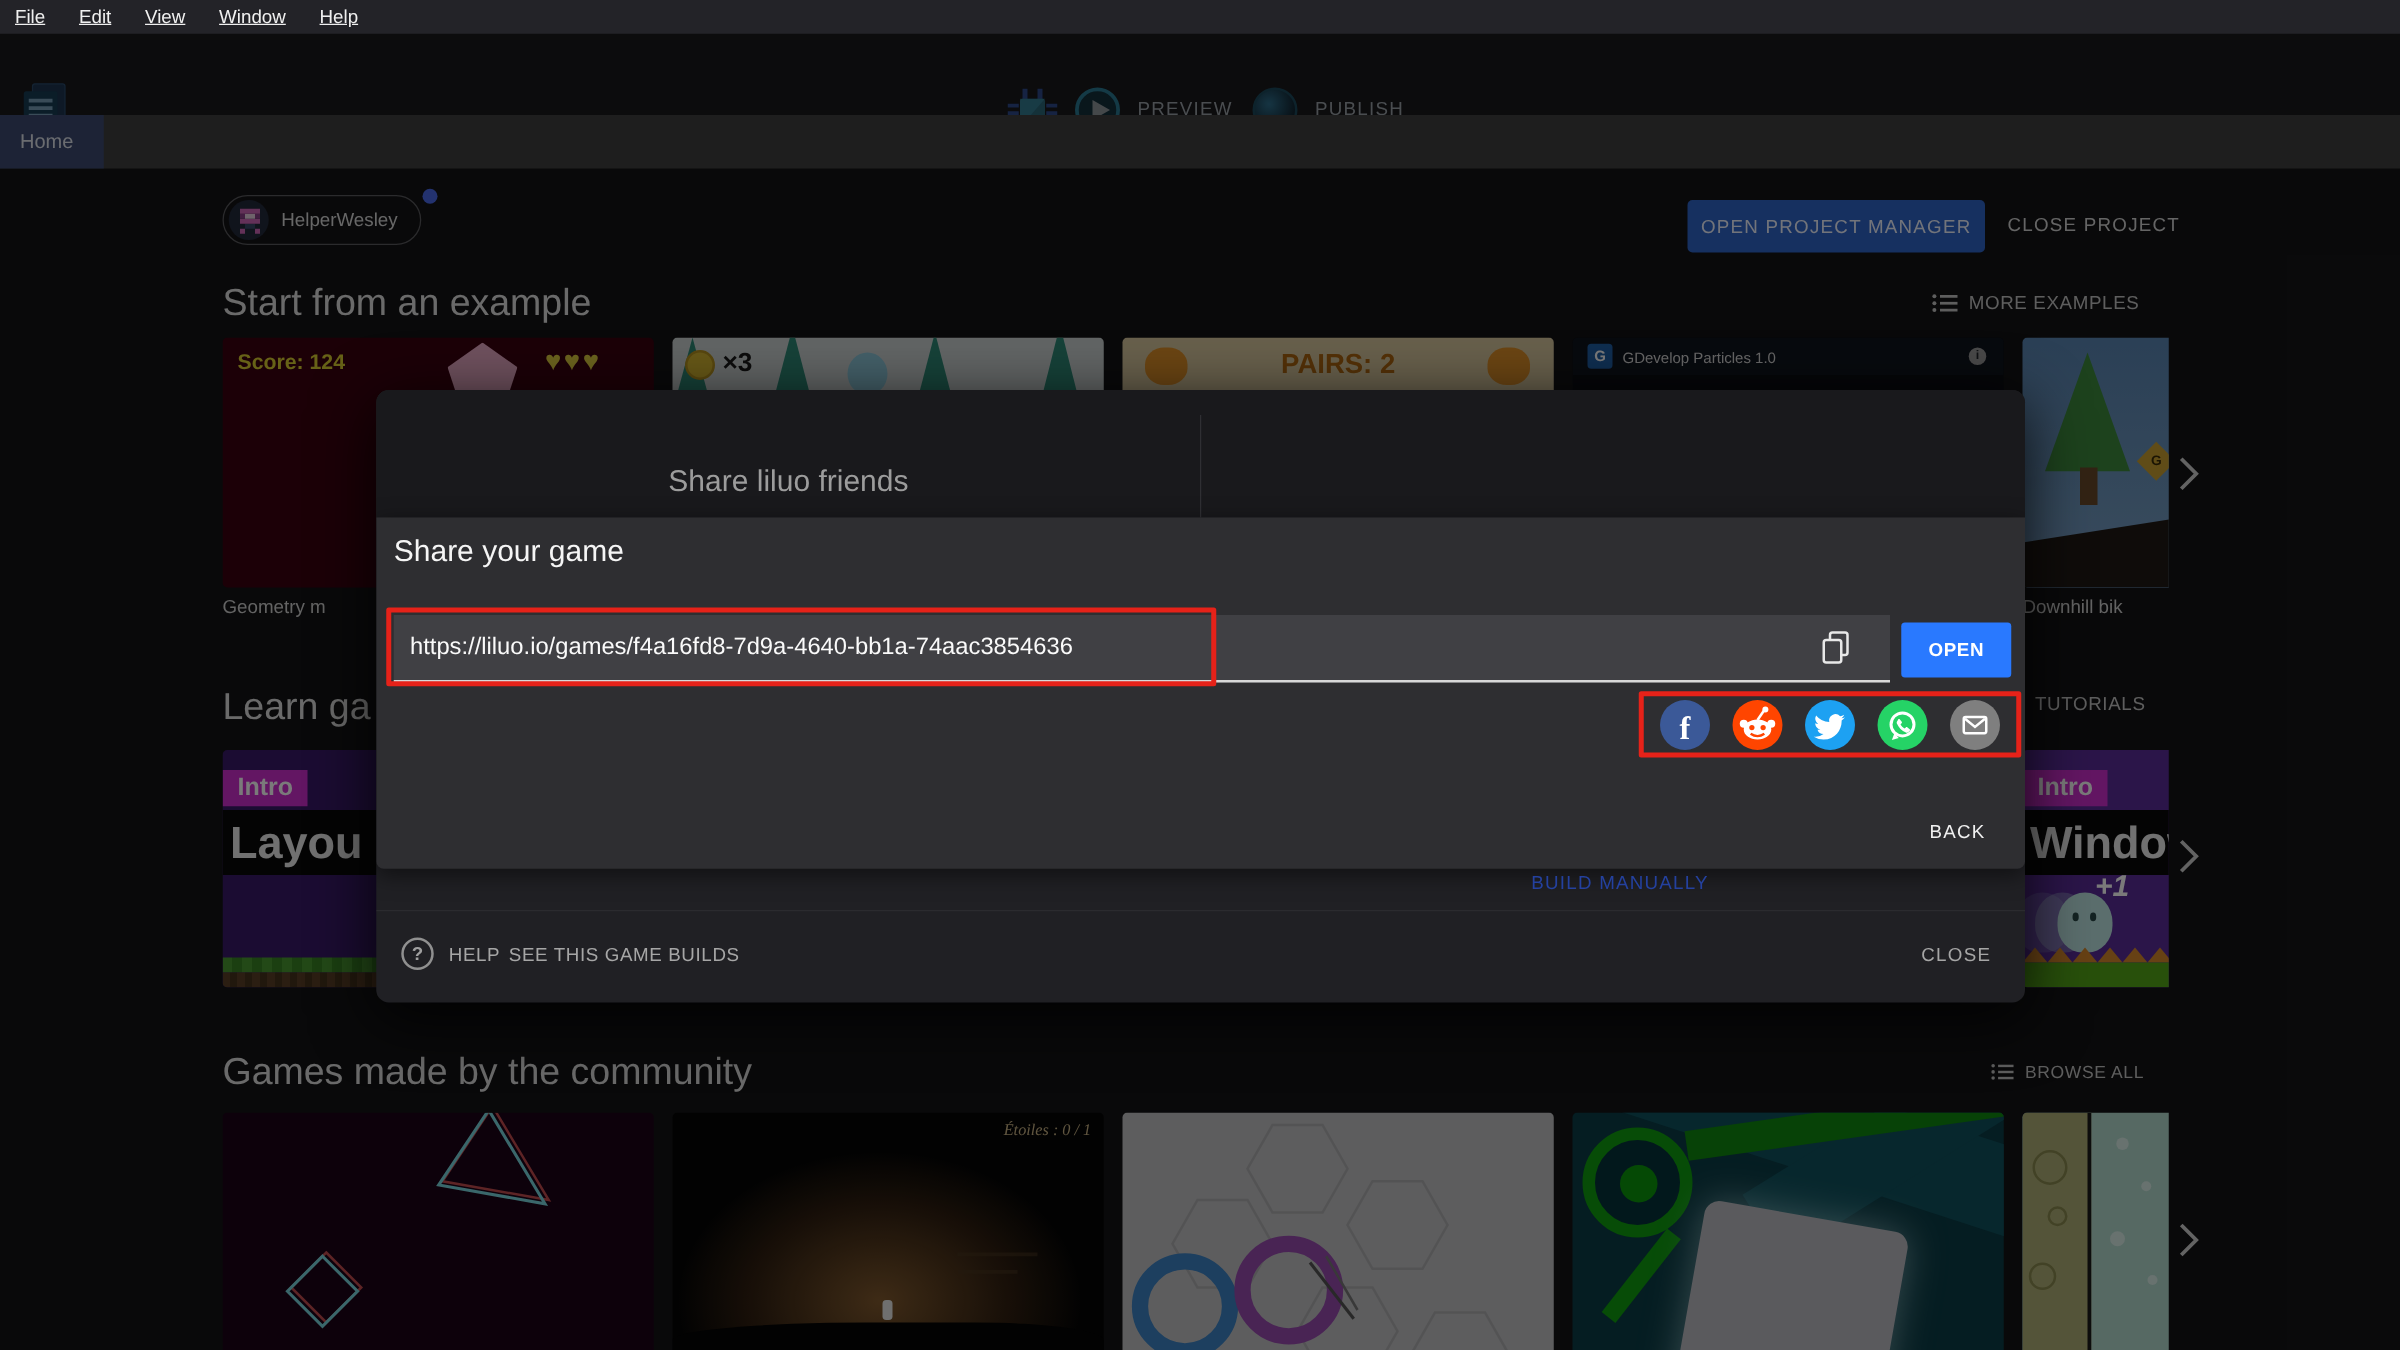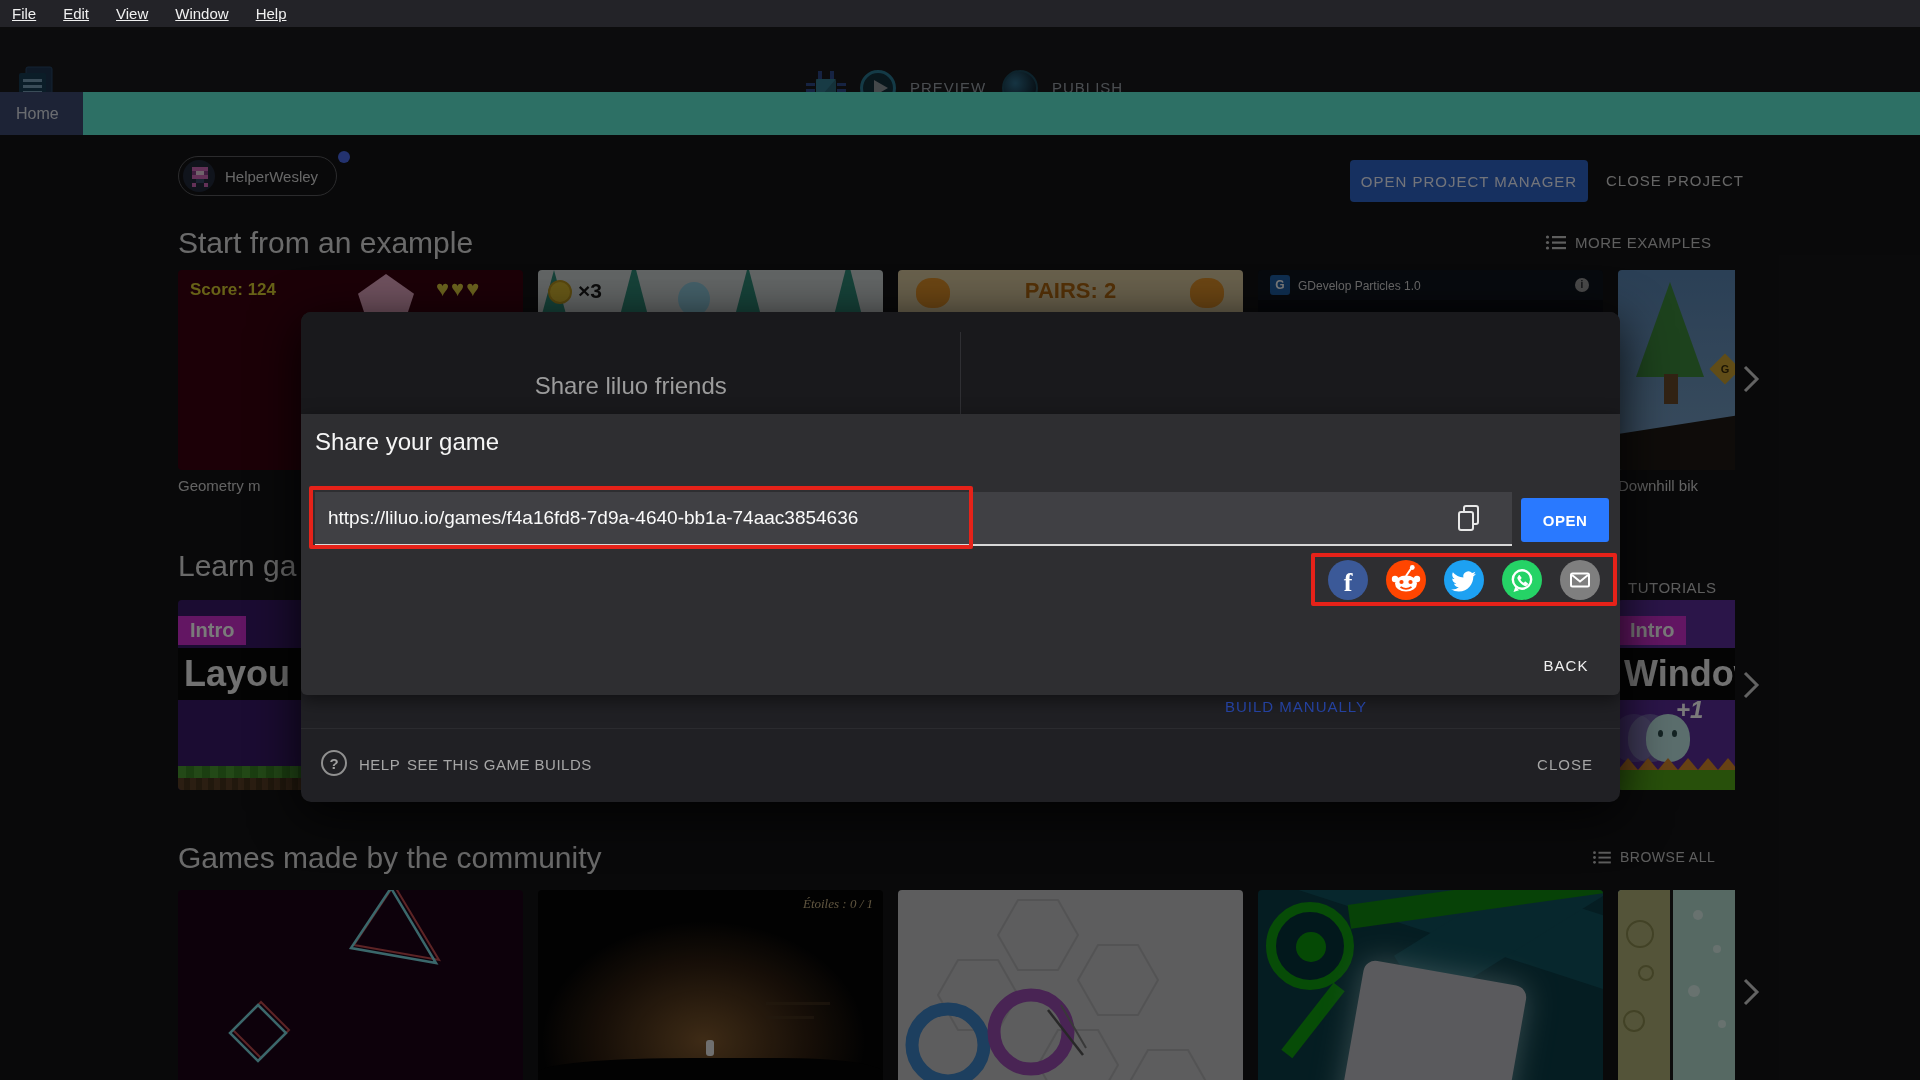--- a/index.html
+++ b/index.html
@@ -18,21 +18,21 @@
   .tb-label { position:absolute; top:52px; font-size:15px; color:#9ba2a8; letter-spacing:1px; }
   .icon-debug { position:absolute; left:806px; top:42px; }
   .icon-preview { position:absolute; left:860px; top:43px; width:36px; height:36px; border-radius:50%;
                   border:3px solid #2a7a92; background:#13303c; }
   .icon-preview .tri { position:absolute; left:11px; top:7px; width:0; height:0;
                        border-left:14px solid #8f979c; border-top:8px solid transparent; border-bottom:8px solid transparent; }
   .icon-publish { position:absolute; left:1002px; top:43px; width:36px; height:36px; border-radius:50%;
                   background:radial-gradient(circle at 35% 35%, #2e6e8c, #122531 72%); border:2px solid #1d4a5c; }
 
   
-  .tabbar { position:absolute; left:0; top:92px; width:1920px; height:43px; background:#5eead4; }
+  .tabbar { position:absolute; left:0; top:92px; width:1920px; height:43px; background:#404040; }
   .tab-home { position:absolute; left:0; top:0; width:83px; height:43px; background:#3d4a72;
               display:flex; align-items:center; padding-left:16px; font-size:16px; color:#dee2ea; }
 
   .content { position:absolute; left:0; top:135px; width:1920px; height:945px; background:#141416; }
 
   
   .user-chip { position:absolute; left:178px; top:156px; height:40px; padding:0 18px 0 4px;
                border:1px solid #5a5a5e; border-radius:20px; display:flex; align-items:center; gap:10px; }
   .avatar { width:32px; height:32px; border-radius:50%; background:#232a3c; position:relative; overflow:hidden; }
   .avatar .px { position:absolute; left:9px; top:7px; width:4px; height:4px; background:#cf66b8;
@@ -307,21 +307,21 @@
       <div class="cap">Downhill bik</div>
     </div>
   </div>
   <div class="chev" style="top:364px;">
     <svg width="22" height="30" viewBox="0 0 22 30">
         <polyline points="5,3 17,15 5,27" fill="none" stroke="#cfcfcf" stroke-width="3"></polyline>
       </svg>
   </div>
 
   <div class="sec-title" style="left:178px; top:549px;">Learn ga</div>
-  <div class="sec-action" style="left:1628px; top:555px;margin-top:24px;">
+  <div class="sec-action" style="left:1628px; top:555px;">
     <span>TUTORIALS</span>
   </div>
 
   <div class="row" style="top:600px; height:190px;">
     <div class="card">
       <div class="img img-tut img-layout">
         <div class="tag">Intro</div>
         <div class="band"><span>Layou</span></div>
         <div class="grass"></div>
         <div class="soil"></div>

